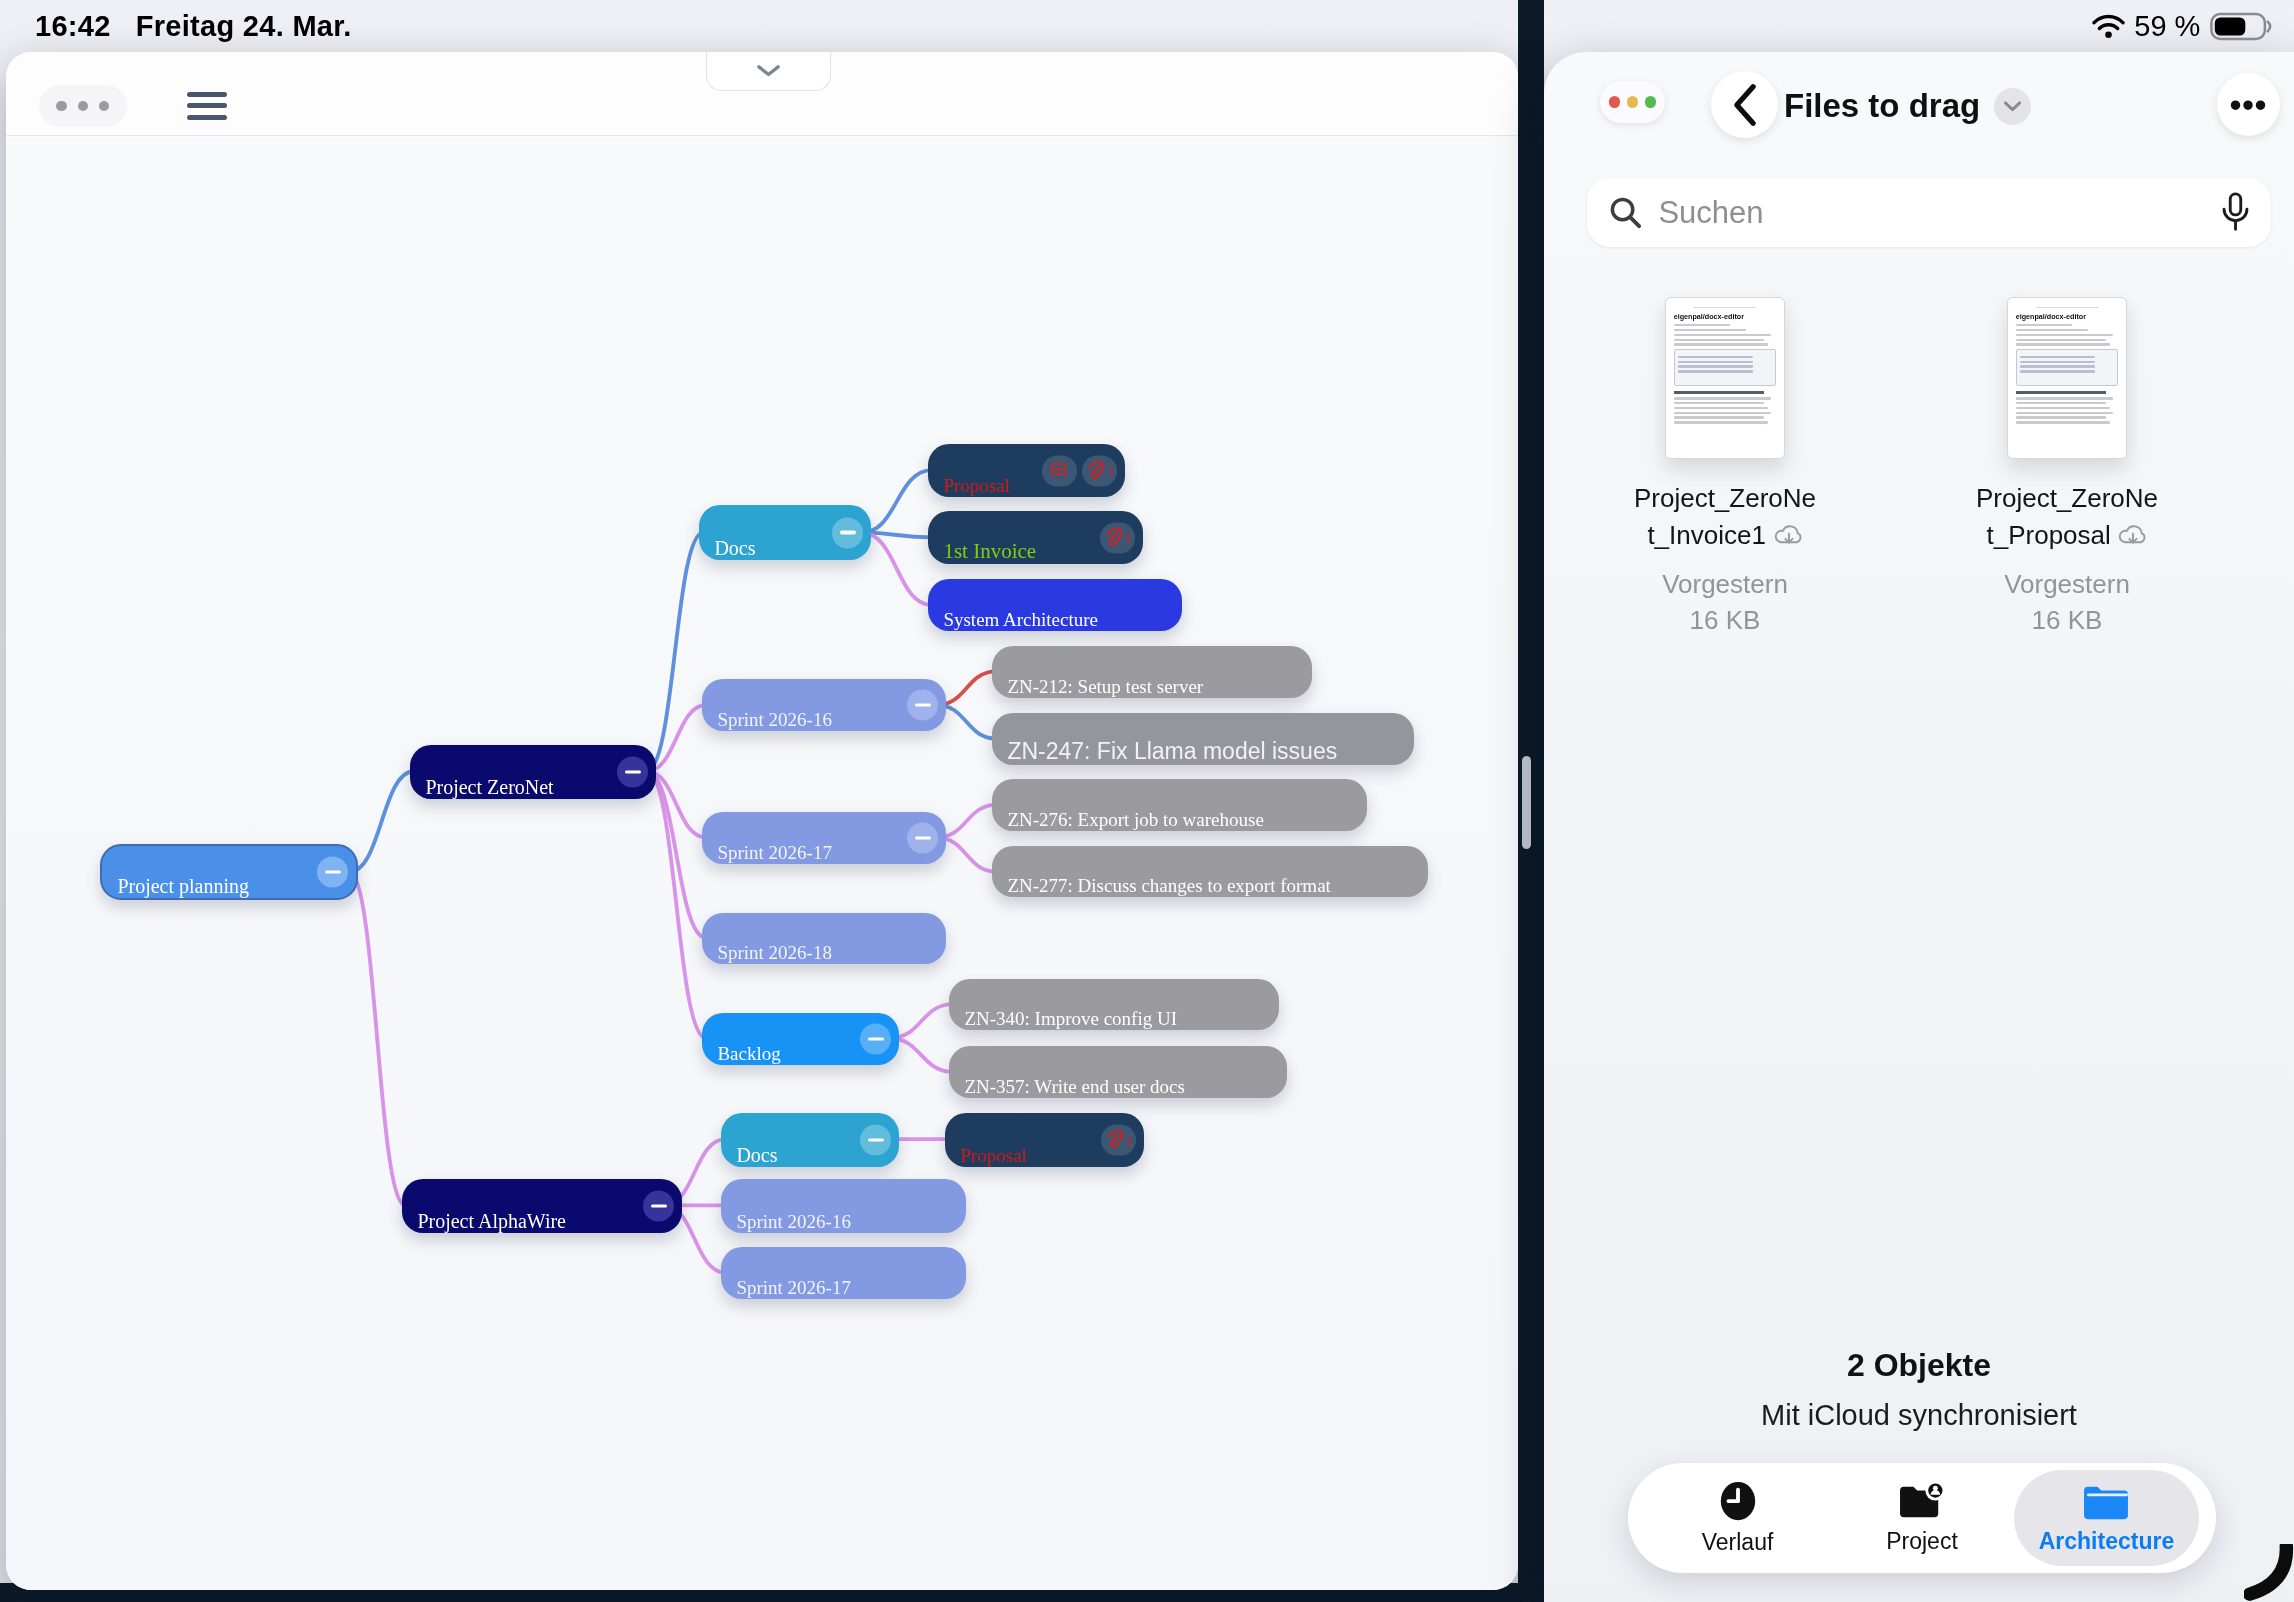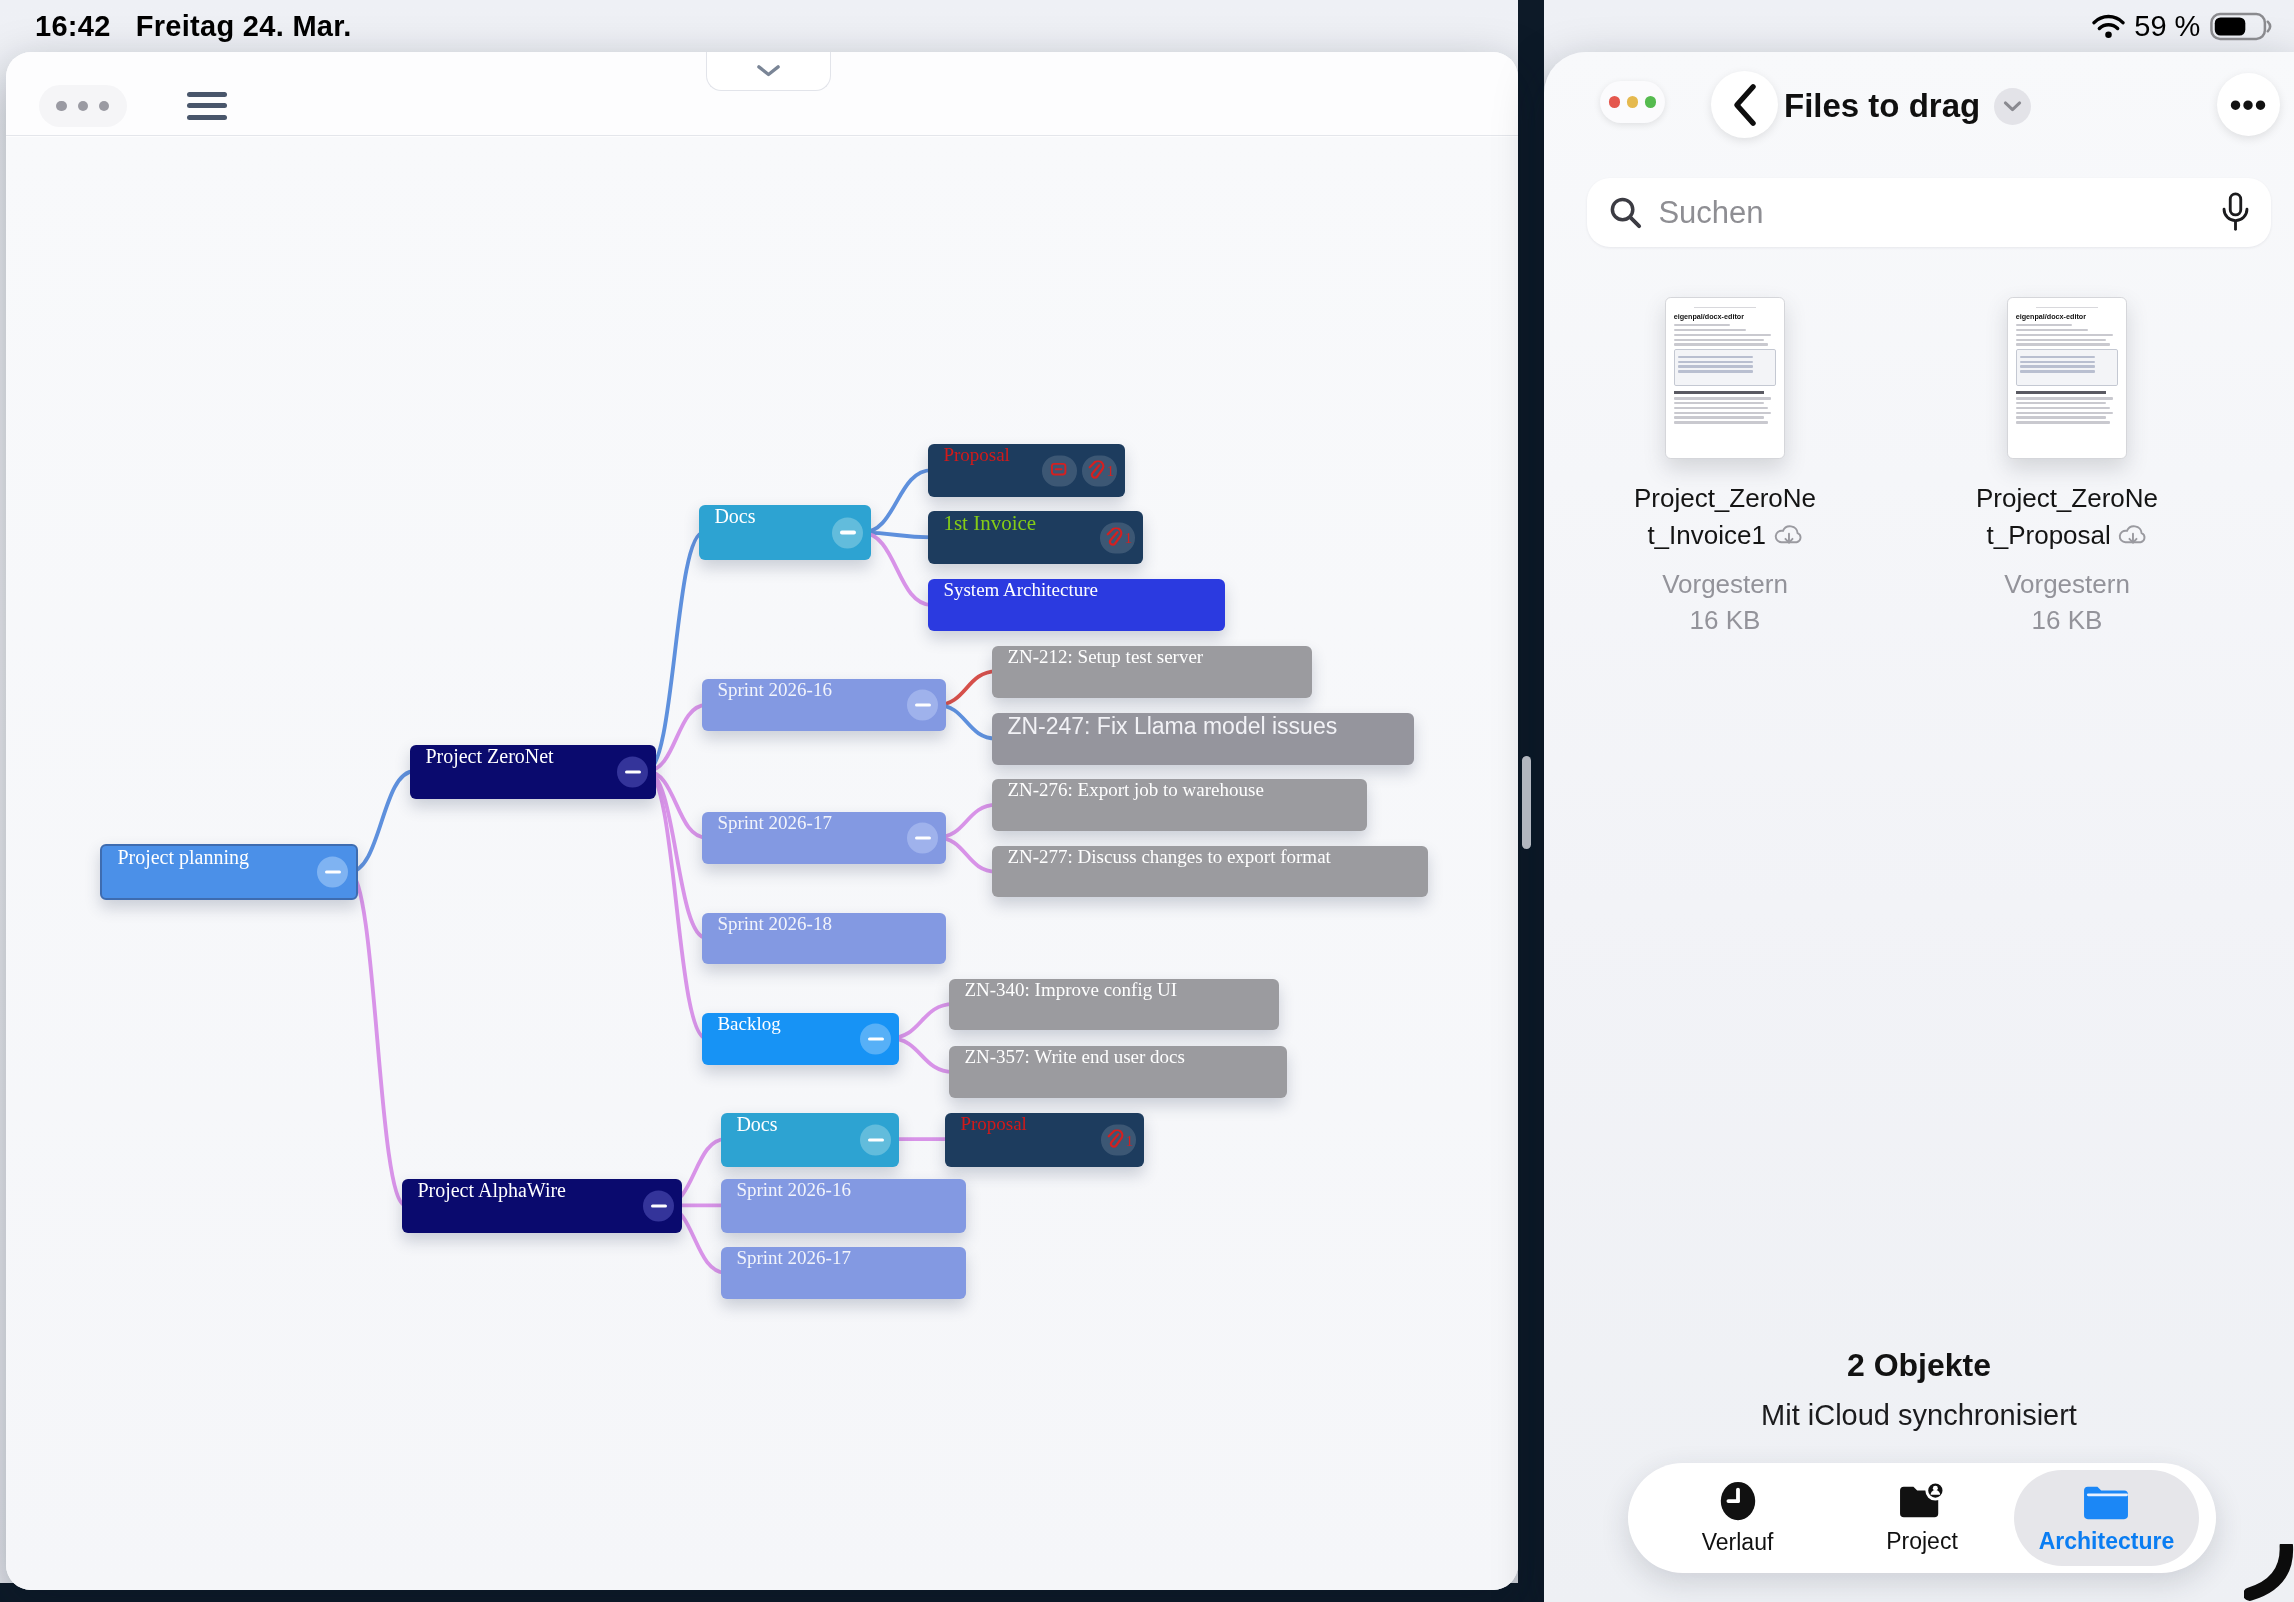--- a/index.html
+++ b/index.html
@@ -22,21 +22,21 @@
     background:linear-gradient(180deg,#f8f9fb 0%,#f2f3f7 55%,#eef0f4 100%);}
   
   .lw-toolbar{position:absolute;left:0;top:0;width:100%;height:83px;background:#fdfdfe;border-bottom:1.9px solid #e4e6eb;}
   .more-pill{position:absolute;left:33px;top:33px;width:88px;height:42px;border-radius:21px;background:#f5f5f7;display:flex;align-items:center;justify-content:center;gap:10.6px;}
   .more-pill i{width:10.6px;height:10.6px;border-radius:50%;background:#9a9aa2;display:block;}
   .hamburger{position:absolute;left:181px;top:40px;width:40px;height:29px;}
   .hamburger i{display:block;height:4.8px;border-radius:2.9px;background:#49566b;margin-bottom:6.7px;}
   .reveal-tab{position:absolute;left:700px;top:0;width:123px;height:38px;background:#fff;border:1.9px solid #e2e4ea;border-top:none;border-radius:0 0 15.4px 15.4px;display:flex;align-items:center;justify-content:center;z-index:4;}
   .lw-canvas{position:absolute;left:0;top:85px;width:100%;height:1454px;background:linear-gradient(180deg,#f8f9fb,#f5f6f9);}
   .mm-layer{position:absolute;left:0px;top:0px;width:2294px;height:1602px;}
-  .mm-node{position:absolute;border-radius:6px;box-shadow:0 7.7px 15.4px rgba(50,65,95,.22);display:flex;align-items:flex-start;padding:0 15.4px;box-sizing:border-box;}
+  .mm-node{position:absolute;border-radius:21px;box-shadow:0 7.7px 15.4px rgba(50,65,95,.22);display:flex;align-items:flex-end;padding:0 15.4px;box-sizing:border-box;}
   .mm-node .lbl{white-space:nowrap;}
   .mm-serif .lbl{font-family:"Liberation Serif", serif;}
   .mm-sans .lbl{font-family:"Liberation Sans", sans-serif;}
   .mm-badges{position:absolute;right:7.7px;top:50%;transform:translateY(-50%);display:flex;gap:5.8px;align-items:center;}
   .mm-badge{border-radius:50%;display:flex;align-items:center;justify-content:center;}
   .mm-minus{width:31px;height:31px;}
   .mm-minus i{display:block;width:16.3px;height:3.4px;background:#fff;border-radius:1.9px;}
   .mm-att{width:35px;height:31px;border-radius:15.4px;background:rgba(255,255,255,.14);color:#d42020;font-family:"Liberation Serif",serif;font-size:15.4px;gap:1.9px;}
   .scroll-thumb{position:absolute;left:1522px;top:756px;width:8.6px;height:93px;border-radius:4.8px;background:#b3b7bf;z-index:5;}
   
@@ -175,21 +175,21 @@
             <span class="lbl" style="color: #84cc16; font-size: 21px;">1st Invoice</span>
             <div class="mm-badges">
               <div class="mm-badge mm-att">
                 <svg width="19" height="21" viewBox="0 0 20 22">
                   <path d="M14 5 L7 13 a3 3 0 0 0 4.5 4 L17 9.5 a5.5 5.5 0 0 0 -8 -7.5 L4 7" fill="none" stroke="#d42020" stroke-width="2.4" stroke-linecap="round"></path>
                 </svg>
                 <span>1</span>
               </div>
             </div>
           </div>
-          <div class="mm-node mm-serif" style="left: 928px; top: 578px; width: 297px; height: 52px; background: rgb(43, 58, 224);">
+          <div class="mm-node mm-serif" style="left: 928px; top: 578px; width: 254px; height: 52px; background: rgb(43, 58, 224);">
             <span class="lbl" style="color: rgb(255, 255, 255); font-size: 19px;">System Architecture</span>
           </div>
           <div class="mm-node mm-serif" style="left: 702px; top: 678px; width: 244px; height: 52px; background: rgb(131, 153, 226);">
             <span class="lbl" style="color: rgb(242, 244, 251); font-size: 19px;">Sprint 2026-16</span>
             <div class="mm-badges">
               <div class="mm-badge mm-minus" style="background: rgb(159, 178, 236);">
                 <i></i>
               </div>
             </div>
           </div>

